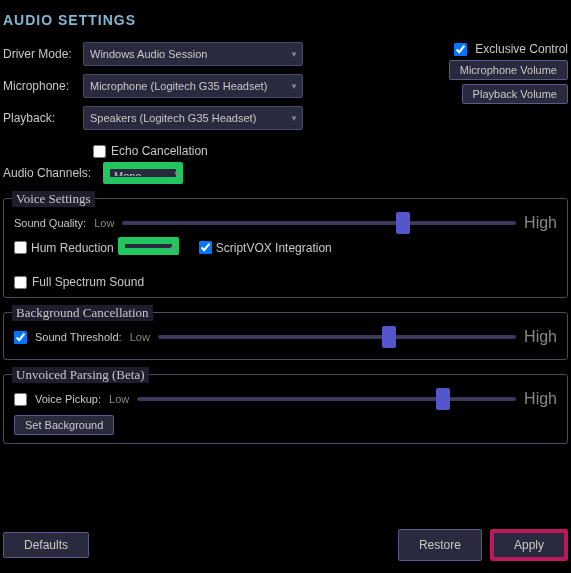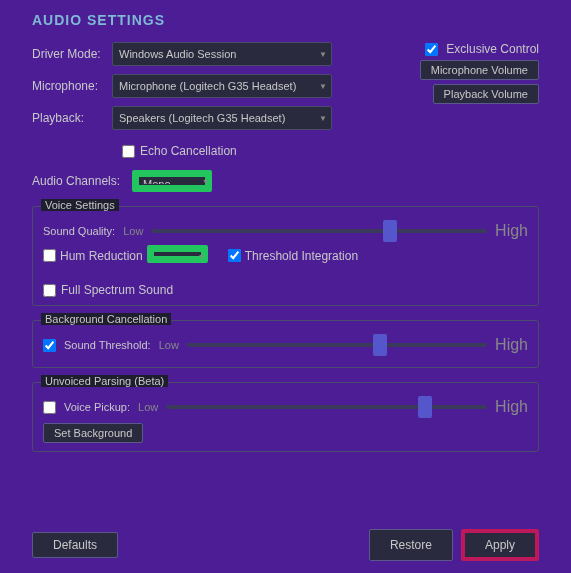--- a/index.html
+++ b/index.html
@@ -6,24 +6,24 @@
     body {
       background: #1a1a2e;
       font-family: Arial, sans-serif;
       font-size: 12px;
       color: #c8c8c8;
       width: 571px;
       height: 573px;
       overflow: hidden;
     }
     .main-container {
-      background: #4c1d95;
+      background: #000000;
       width: 571px;
       height: 573px;
-      padding: 12px 32px;
+      padding: 12px 3px;
       display: flex;
       flex-direction: column;
       gap: 6px;
     }
     .page-title {
       color: #7eb8d4;
       font-size: 14px;
       font-weight: bold;
       letter-spacing: 1px;
       margin-bottom: 8px;
@@ -102,21 +102,22 @@
       margin: 4px 0;
       position: relative;
     }
     .section-legend {
       position: absolute;
       top: -8px;
       left: 8px;
       background: #1e1e2e;
       padding: 0 4px;
       color: #c8c8c8;
-      font-size: 11px;
+      font-size: 13px;
+      font-family: Liberation Serif, serif;
     }
     .slider-row {
       display: flex;
       align-items: center;
       gap: 8px;
       margin: 4px 0;
     }
     .slider-label-text {
       color: #c8c8c8;
       font-size: 11px;
@@ -286,21 +287,21 @@
     <div class="top-right-area">
       <div class="exclusive-control">
         <input type="checkbox" checked="" style="">
         <span>Exclusive Control</span>
       </div>
       <button class="btn-dark">Microphone Volume</button>
       <button class="btn-dark">Playback Volume</button>
     </div>
   </div>
 
-  <div style="margin-top:4px; display:flex; flex-direction:column; gap:8px;">
+  <div style="margin-top:4px; display:flex; flex-direction:column; gap:0;">
     <div class="checkbox-row" style="margin-left:90px;">
       <input type="checkbox" style="">
       <span>Echo Cancellation</span>
     </div>
     <div class="audio-channels-row">
       <span class="audio-channels-label">Audio Channels:</span>
       <div class="select-wrapper hz-select-wrapper">
         <select class="hz-select" style="width:80px; height:22px; font-size:11px;">
           <option>Mono</option>
           <option>Stereo</option>
@@ -327,21 +328,21 @@
         <span>Hum Reduction</span>
         <div class="hz-select-wrapper">
           <select class="hz-select">
             <option>60 Hz</option>
             <option>50 Hz</option>
           </select>
         </div>
       </div>
       <div class="voice-option">
         <input type="checkbox" checked="" style="">
-        <span>Threshold Integration</span>
+        <span>ScriptVOX Integration</span>
       </div>
     </div>
 
     <div class="checkbox-row" style="margin-top:17px;">
       <input type="checkbox" style="">
       <span>Full Spectrum Sound</span>
     </div>
   </div>
 
   <div class="section-box">

